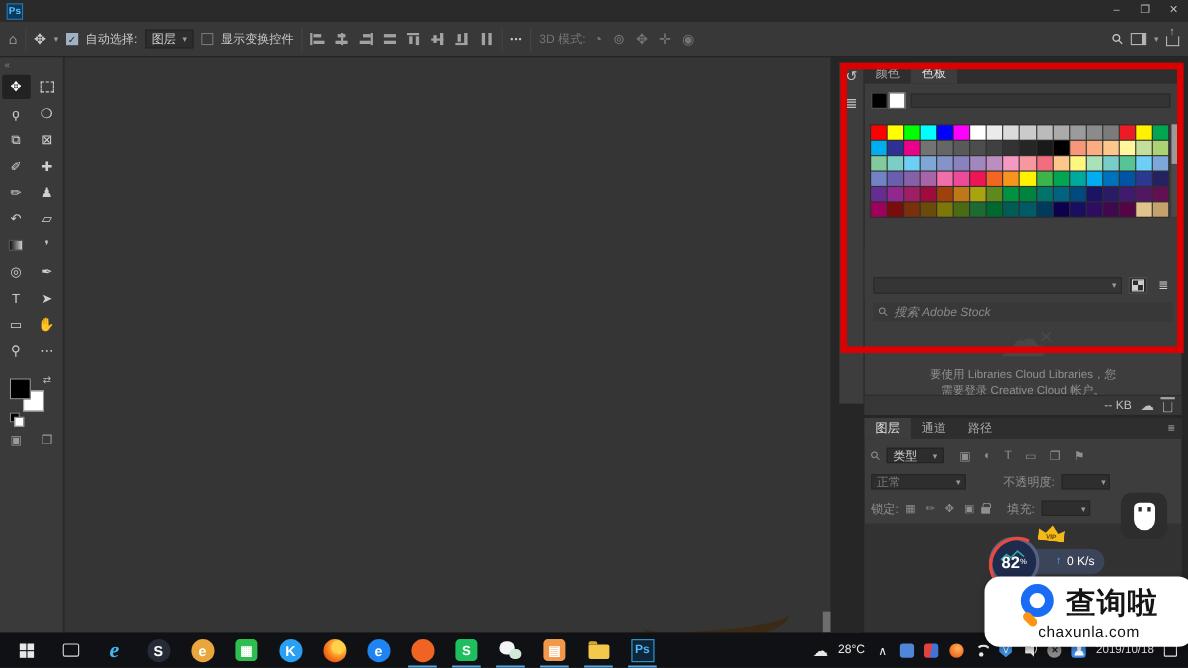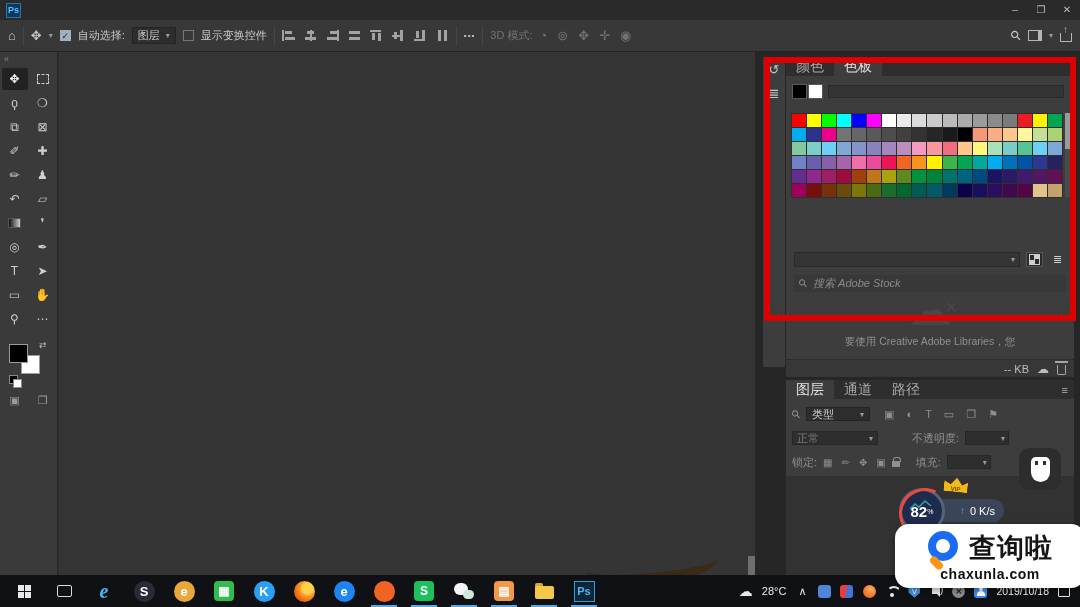--- a/index.html
+++ b/index.html
@@ -55,21 +55,21 @@
   
   .canvas{left:59px;top:52px;width:696px;height:523px;background:#353535;z-index:1}
   .arc{left:585px;top:546px;width:132px;height:38px;border-bottom:11px solid #3a2a16;border-radius:50%;transform:rotate(-5deg);z-index:2}
 
   
   .pcol{left:755px;top:52px;width:325px;height:523px;background:#262626;z-index:3}
   .dock{position:absolute;left:8px;top:5px;width:22px;height:310px;background:#3d3d3d}
   .dicon{width:22px;height:24px;display:flex;align-items:center;justify-content:center;color:#c2c2c2;font-size:13px}
   .panel{position:absolute;left:31px;width:288px;background:#3d3d3d}
   .ptabs{height:19px;background:#2e2e2e;display:flex;align-items:stretch}
-  .ptab{padding:4px 10px;display:flex;align-items:center;color:#a8a8a8;font-size:14px}
+  .ptab{padding:4px 10px;display:flex;align-items:center;color:#a8a8a8;font-size:11px}
   .ptab.on{background:#3d3d3d;color:#e0e0e0}
   .ptabs .menu3{margin-left:auto;color:#b5b5b5;padding:0 6px;display:flex;align-items:center}
   .chiprow{position:absolute;left:6px;top:27px;display:flex;gap:1px}
   .chip{width:15px;height:15px;border:1px solid #5a5a5a}
   .longfield{position:absolute;left:42px;right:10px;top:28px;height:13px;background:#343434;border:1px solid #2a2a2a}
   .swgrid{position:absolute;left:5px;top:56px;width:272px;display:grid;grid-template-columns:repeat(18,1fr);gap:1px;background:#2f2f2f;border:1px solid #2f2f2f}
   .sw{height:13px}
   .sbar{position:absolute;right:3px;top:56px;width:6px;height:84px;background:#4a4a4a}
   .sbar:before{content:"";position:absolute;left:0;top:0;width:6px;height:36px;background:#9a9a9a}
   .pfoot{position:absolute;left:0;right:0;bottom:0;height:20px;display:flex;align-items:center;justify-content:flex-end;gap:14px;padding-right:12px;color:#bdbdbd}
@@ -105,21 +105,21 @@
   .ball:before{content:"";position:absolute;left:-3px;top:-3px;width:46px;height:46px;border-radius:50%;border:3px solid transparent;border-top-color:#e84a3f;border-left-color:#e84a3f;transform:rotate(-20deg)}
   .ball sub{font-size:7px;font-weight:normal}
   .ballline{position:absolute;left:7px;top:9px;opacity:.75}
   .crown{left:944px;top:477px;width:24px;height:15px;background:#f3b918;z-index:47;clip-path:polygon(0 100%,100% 100%,100% 30%,76% 52%,52% 5%,28% 52%,0 30%);transform:rotate(6deg);display:flex;align-items:flex-end;justify-content:center;color:#6b4a00;font-size:6px;font-weight:bold}
   .wm{left:895px;top:524px;width:190px;height:64px;background:#fff;border-radius:14px;z-index:60;display:flex;flex-direction:column;align-items:center;justify-content:center;box-shadow:0 2px 6px rgba(0,0,0,.35)}
   .wmrow{display:flex;align-items:center;gap:6px}
   .wmlogo{width:36px;height:36px;position:relative}
   .wmring{position:absolute;left:1px;top:1px;width:30px;height:30px;border-radius:50%;border:8px solid #1a6cf5}
   .wmhandle{position:absolute;left:2px;bottom:-1px;width:15px;height:8px;background:#ff9414;border-radius:4px;transform:rotate(45deg)}
   .wmtitle{font-size:27px;font-weight:bold;color:#151515;letter-spacing:1px}
-  .wmdomain{font-size:14px;font-weight:bold;color:#111;margin-top:0px;letter-spacing:.5px}
+  .wmdomain{font-size:14px;font-weight:normal;color:#111;margin-top:0px;letter-spacing:.5px}
 
   
   .taskbar{left:0;top:575px;width:1080px;height:32px;background:#101114;z-index:50;display:flex;align-items:center;padding:0 4px}
   .apps{display:flex;align-items:center;height:100%}
   .app{width:40px;height:100%;display:flex;align-items:center;justify-content:center;position:relative}
   .app.run:after{content:"";position:absolute;left:7px;right:7px;bottom:0;height:2px;background:#5aa7e0}
   .winlogo{width:13px;height:13px;background:
     linear-gradient(#e8e8e8,#e8e8e8) 0 0/6px 6px no-repeat,
     linear-gradient(#e8e8e8,#e8e8e8) 7px 0/6px 6px no-repeat,
     linear-gradient(#e8e8e8,#e8e8e8) 0 7px/6px 6px no-repeat,
@@ -397,39 +397,40 @@
           <span class="gridglyph"></span>
         </span>
       <span class="viewic">≣</span>
     </div>
     <div class="searchrow">
       <span style="transform:rotate(-45deg);font-style:normal">⚲</span>
       <span>搜索 Adobe Stock</span>
     </div>
     <div class="ghost"><span>☁</span><span class="gx">✕</span></div>
     <div class="ccmsg">
-      <div>要使用 Creative Adobe Libraries，您</div>
+      <div>要使用 Libraries Cloud Libraries，您</div>
+      <div>需要登录 Creative Cloud 帐户。</div>
     </div>
     <div class="libstatus">
       <span>-- KB</span>
       <span style="font-size:12px">☁</span>
       <span class="trash"></span>
     </div>
   </div>
 
   <div class="panel" style="top:328px;height:195px">
     <div class="ptabs">
       <span class="ptab on">图层</span>
       <span class="ptab">通道</span>
       <span class="ptab">路径</span>
       <span class="menu3">≡</span>
     </div>
     <div class="lrow" style="top:24px">
       <span style="transform:rotate(-45deg)">⚲</span>
-      <span class="ddl" style="width:64px;height:14px;justify-content:space-between">
+      <span class="ddl" style="width:52px;height:14px;justify-content:space-between">
           <span>类型</span>
           <span class="chev">▾</span>
         </span>
       <span id="lfilters" style="display:flex;gap:12px;margin-left:8px">
           <span style="color: rgb(143, 143, 143);">▣</span>
           <span style="color: rgb(143, 143, 143);">◐</span>
           <span style="color: rgb(143, 143, 143);">T</span>
           <span style="color: rgb(143, 143, 143);">▭</span>
           <span style="color: rgb(143, 143, 143);">❒</span>
           <span style="color: rgb(143, 143, 143);">⚑</span>

